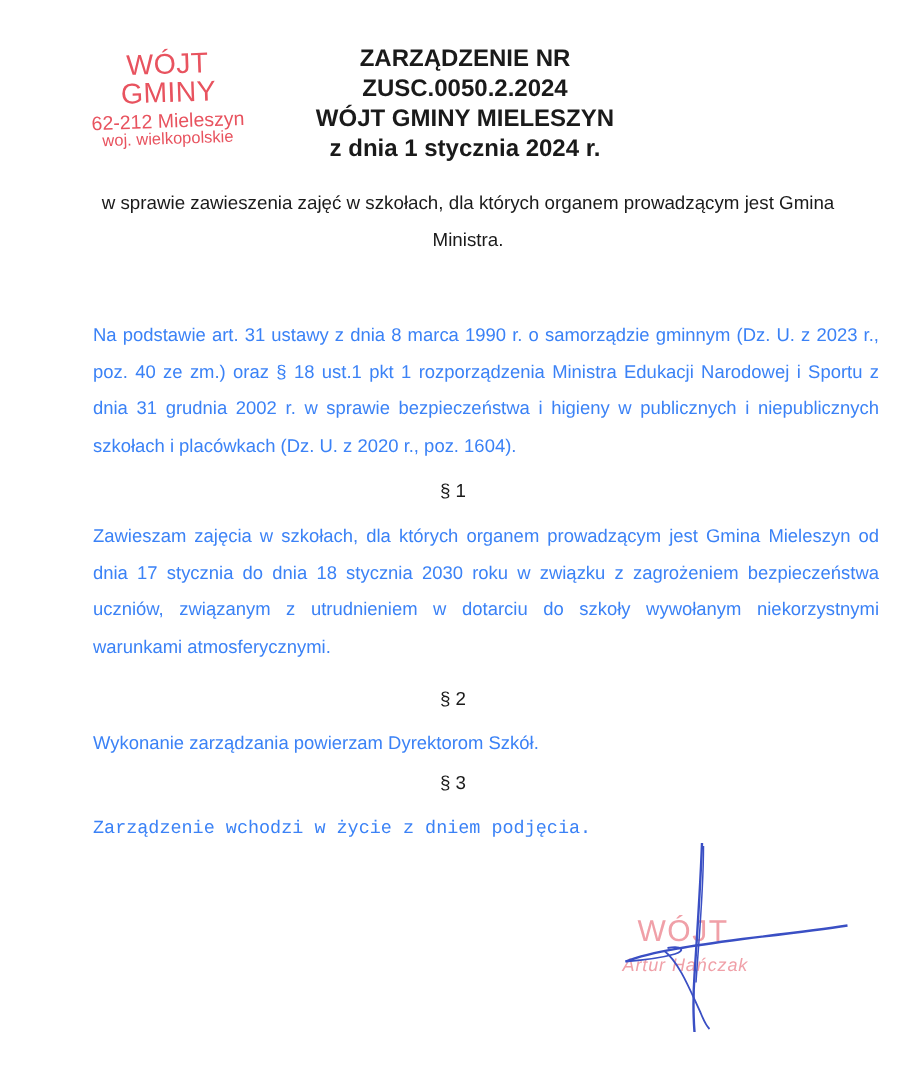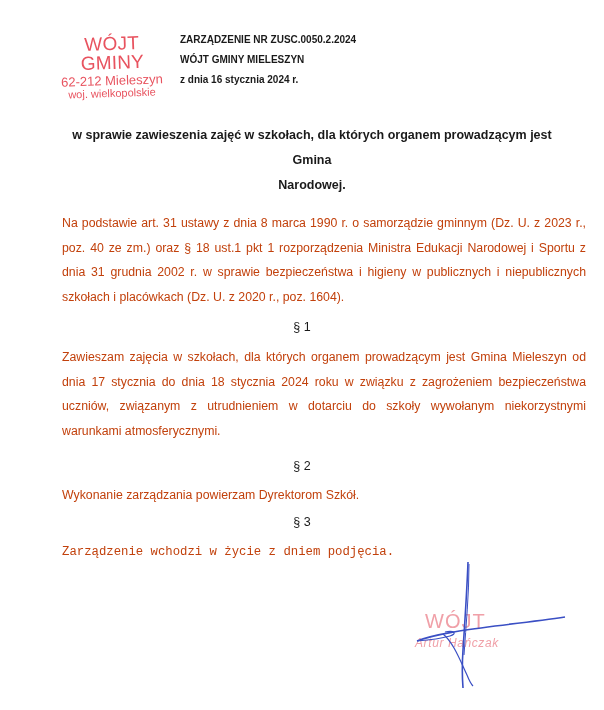--- a/index.html
+++ b/index.html
@@ -3,25 +3,25 @@
 <meta charset="utf-8">
 <style>
   html, body { margin: 0; padding: 0; background: #ffffff; }
   body { width: 604px; height: 710px; position: relative; overflow: hidden;
          font-family: "Liberation Sans", "DejaVu Sans", sans-serif; color: #1a1a1a; }
   .stamp { position: absolute; left: 57px; top: 34px; width: 110px; text-align: center;
            color: #e8535f; font-family: "Liberation Sans", sans-serif; line-height: 1; }
   .stamp .s1 { font-size: 19px; letter-spacing: 0.2px; transform: rotate(-2deg); display: block; }
   .stamp .s2 { font-size: 13px; margin-top: 2px; display: block; transform: rotate(-2deg); }
   .stamp .s3 { font-size: 11px; margin-top: 1px; display: block; transform: rotate(-2deg); }
-  .header { position: absolute; left: 180px; top: 30px; width: 260px; text-align: left;
-            font-weight: bold; font-size: 10px; line-height: 20px; color: #1a1a1a; }
+  .header { position: absolute; left: 180px; top: 30px; width: 260px; text-align: center;
+            font-weight: bold; font-size: 16px; line-height: 20px; color: #1a1a1a; }
   .subject { position: absolute; left: 52px; top: 123px; width: 520px; text-align: center;
-             font-weight: bold; font-size: 12.5px; line-height: 25px; }
-  .body { position: absolute; left: 62px; width: 524px; font-size: 12.3px; color: #c2410c; }
+             font-weight: normal; font-size: 12.5px; line-height: 25px; }
+  .body { position: absolute; left: 62px; width: 524px; font-size: 12.3px; color: #3b82f6; }
   .para { line-height: 24.5px; text-align: justify; margin: 0; }
   .p-legal { top: 211px; }
   .s1h { position: absolute; left: 0; width: 604px; top: 320px; text-align: center; font-size: 12.5px; }
   .p1 { top: 345px; text-align-last: left; }
   .s2h { position: absolute; left: 0; width: 604px; top: 459px; text-align: center; font-size: 12.5px; }
   .p2 { top: 483px; }
   .s3h { position: absolute; left: 0; width: 604px; top: 515px; text-align: center; font-size: 12.5px; }
   .p3 { top: 540px; font-family: Liberation Mono, monospace; }
   .sig-stamp { position: absolute; left: 413px; top: 610px; color: #f0a0a8; font-family: "Liberation Sans", sans-serif; }
   .sig-stamp .t1 { position: absolute; left: 12px; top: 0; font-size: 20px; letter-spacing: 1px; }
@@ -33,32 +33,32 @@
 
 <div class="stamp">
   <span class="s1">WÓJT GMINY</span>
   <span class="s2">62-212 Mieleszyn</span>
   <span class="s3">woj. wielkopolskie</span>
 </div>
 
 <div class="header">
   <div>ZARZĄDZENIE NR ZUSC.0050.2.2024</div>
   <div>WÓJT GMINY MIELESZYN</div>
-  <div>z dnia 16 stycznia 2024 r.</div>
+  <div>z dnia 1 stycznia 2024 r.</div>
 </div>
 
 <div class="subject">
   <div>w sprawie zawieszenia zajęć w szkołach,  dla których organem prowadzącym jest Gmina</div>
-  <div>Narodowej.</div>
+  <div>Ministra.</div>
 </div>
 
 <p class="body para p-legal">Na podstawie art. 31 ustawy z dnia 8 marca 1990 r. o samorządzie gminnym (Dz. U. z 2023 r., poz. 40 ze zm.) oraz § 18 ust.1 pkt 1 rozporządzenia Ministra Edukacji Narodowej i Sportu z dnia 31 grudnia 2002 r. w sprawie bezpieczeństwa i higieny  w publicznych i niepublicznych szkołach i placówkach (Dz. U. z 2020 r., poz. 1604).</p>
 
 <div class="s1h">§ 1</div>
-<p class="body para p1">Zawieszam zajęcia w szkołach, dla których organem prowadzącym jest Gmina Mieleszyn od dnia 17 stycznia do dnia 18 stycznia 2024 roku w związku z zagrożeniem bezpieczeństwa uczniów, związanym z utrudnieniem w dotarciu do szkoły wywołanym niekorzystnymi warunkami atmosferycznymi.</p>
+<p class="body para p1">Zawieszam zajęcia w szkołach, dla których organem prowadzącym jest Gmina Mieleszyn od dnia 17 stycznia do dnia 18 stycznia 2030 roku w związku z zagrożeniem bezpieczeństwa uczniów, związanym z utrudnieniem w dotarciu do szkoły wywołanym niekorzystnymi warunkami atmosferycznymi.</p>
 
 <div class="s2h">§ 2</div>
 <p class="body para p2">Wykonanie zarządzania powierzam Dyrektorom Szkół.</p>
 
 <div class="s3h">§ 3</div>
 <p class="body para p3">Zarządzenie wchodzi w życie z dniem podjęcia.</p>
 
 <div class="sig-stamp">
   <span class="t1">WÓJT</span>
   <span class="t2">Artur Hańczak</span>

